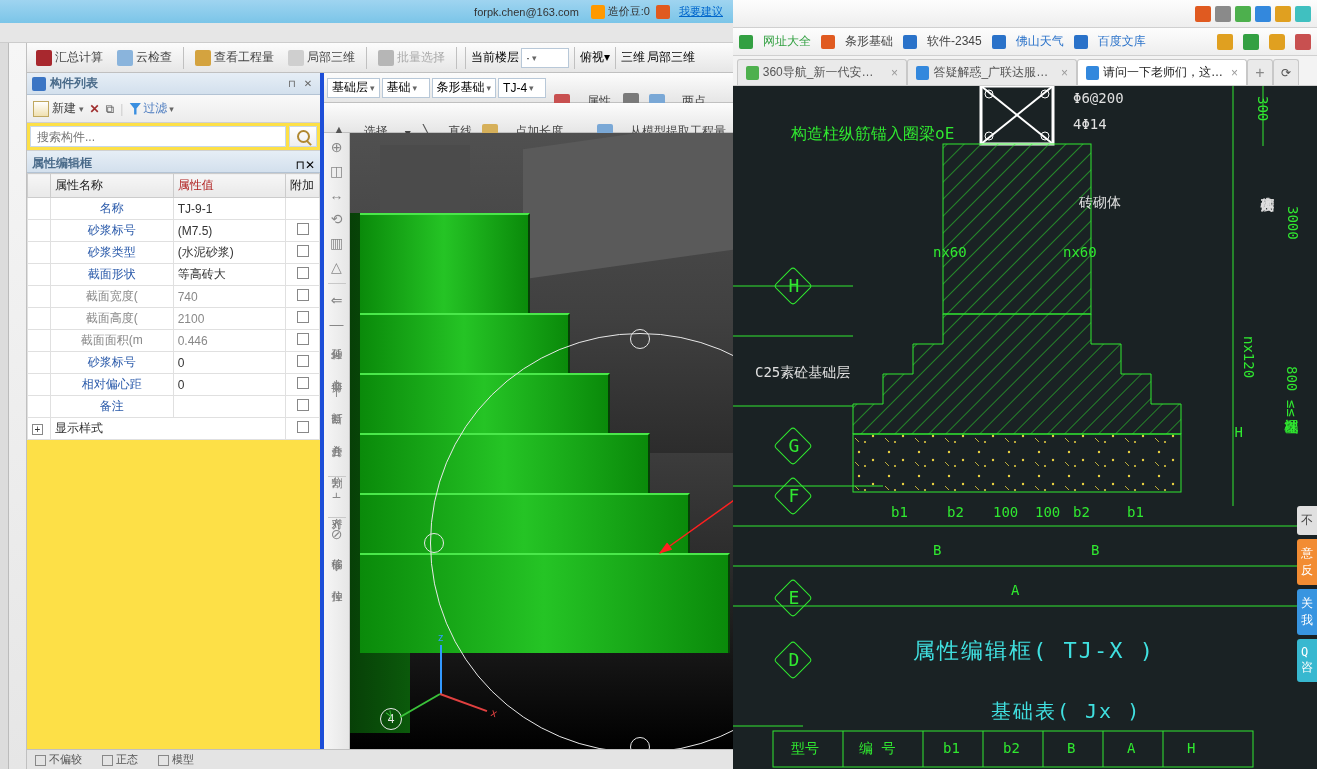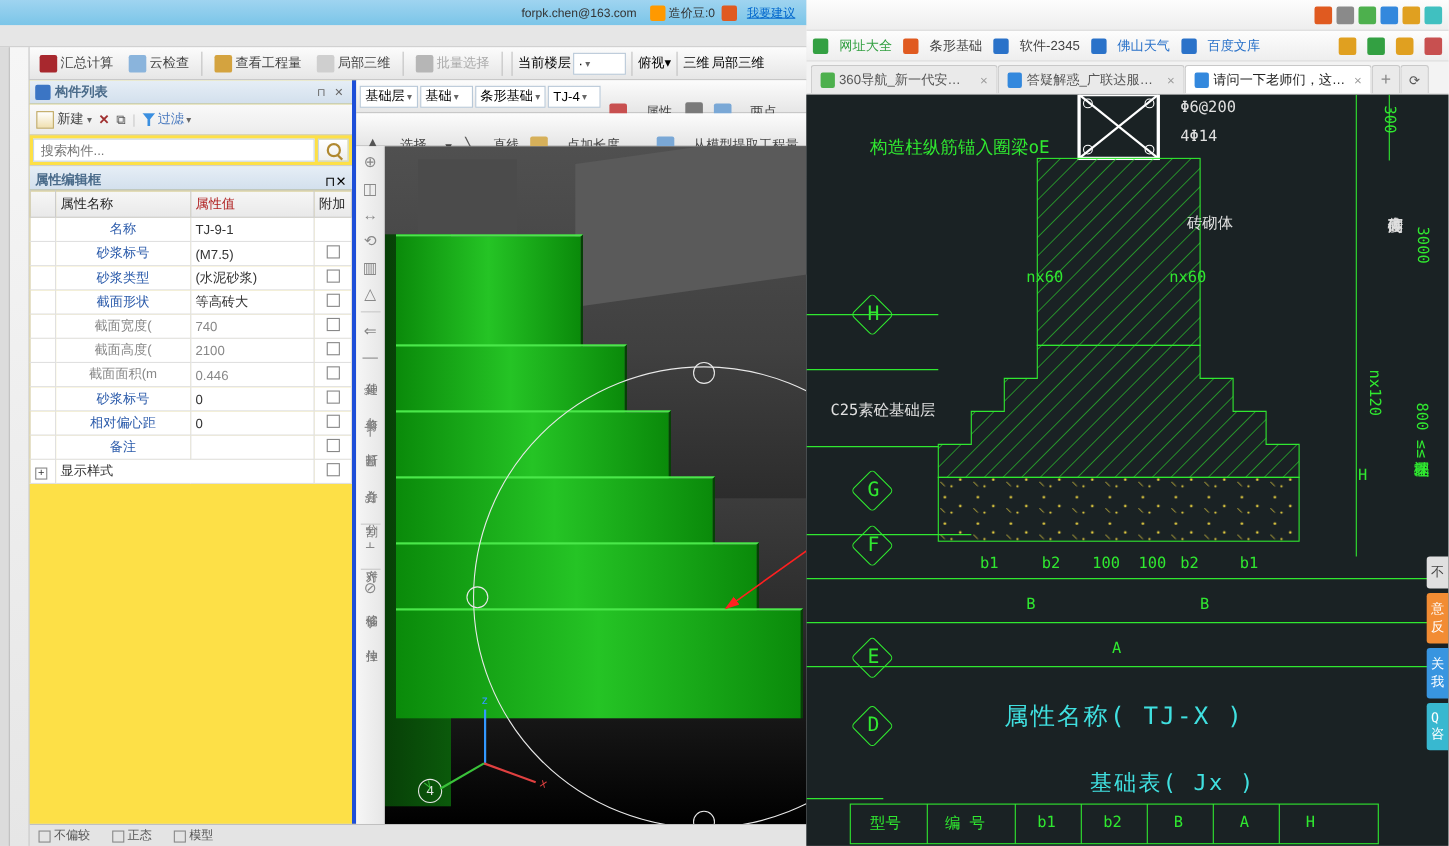--- a/index.html
+++ b/index.html
@@ -575,21 +575,21 @@
       <div class="cad-label g" style="top:418px;left:158px">b1</div>
       <div class="cad-label g" style="top:418px;left:214px">b2</div>
       <div class="cad-label g" style="top:418px;left:260px">100</div>
       <div class="cad-label g" style="top:418px;left:302px">100</div>
       <div class="cad-label g" style="top:418px;left:340px">b2</div>
       <div class="cad-label g" style="top:418px;left:394px">b1</div>
       <div class="cad-label g" style="top:456px;left:200px">B</div>
       <div class="cad-label g" style="top:456px;left:358px">B</div>
       <div class="cad-label g" style="top:496px;left:278px">A</div>
 
-      <div class="cad-label c big" style="top:550px;left:180px">属性名称( TJ-X )</div>
+      <div class="cad-label c big" style="top:550px;left:180px">属性编辑框( TJ-X )</div>
       <div class="cad-label c big" style="top:612px;left:258px;font-size:20px">基础表( Jx )</div>
       <div class="cad-label g" style="top:654px;left:58px">型号</div>
       <div class="cad-label g" style="top:654px;left:126px">编 号</div>
       <div class="cad-label g" style="top:654px;left:210px">b1</div>
       <div class="cad-label g" style="top:654px;left:270px">b2</div>
       <div class="cad-label g" style="top:654px;left:334px">B</div>
       <div class="cad-label g" style="top:654px;left:394px">A</div>
       <div class="cad-label g" style="top:654px;left:454px">H</div>
 
       <div class="side-tabs">

